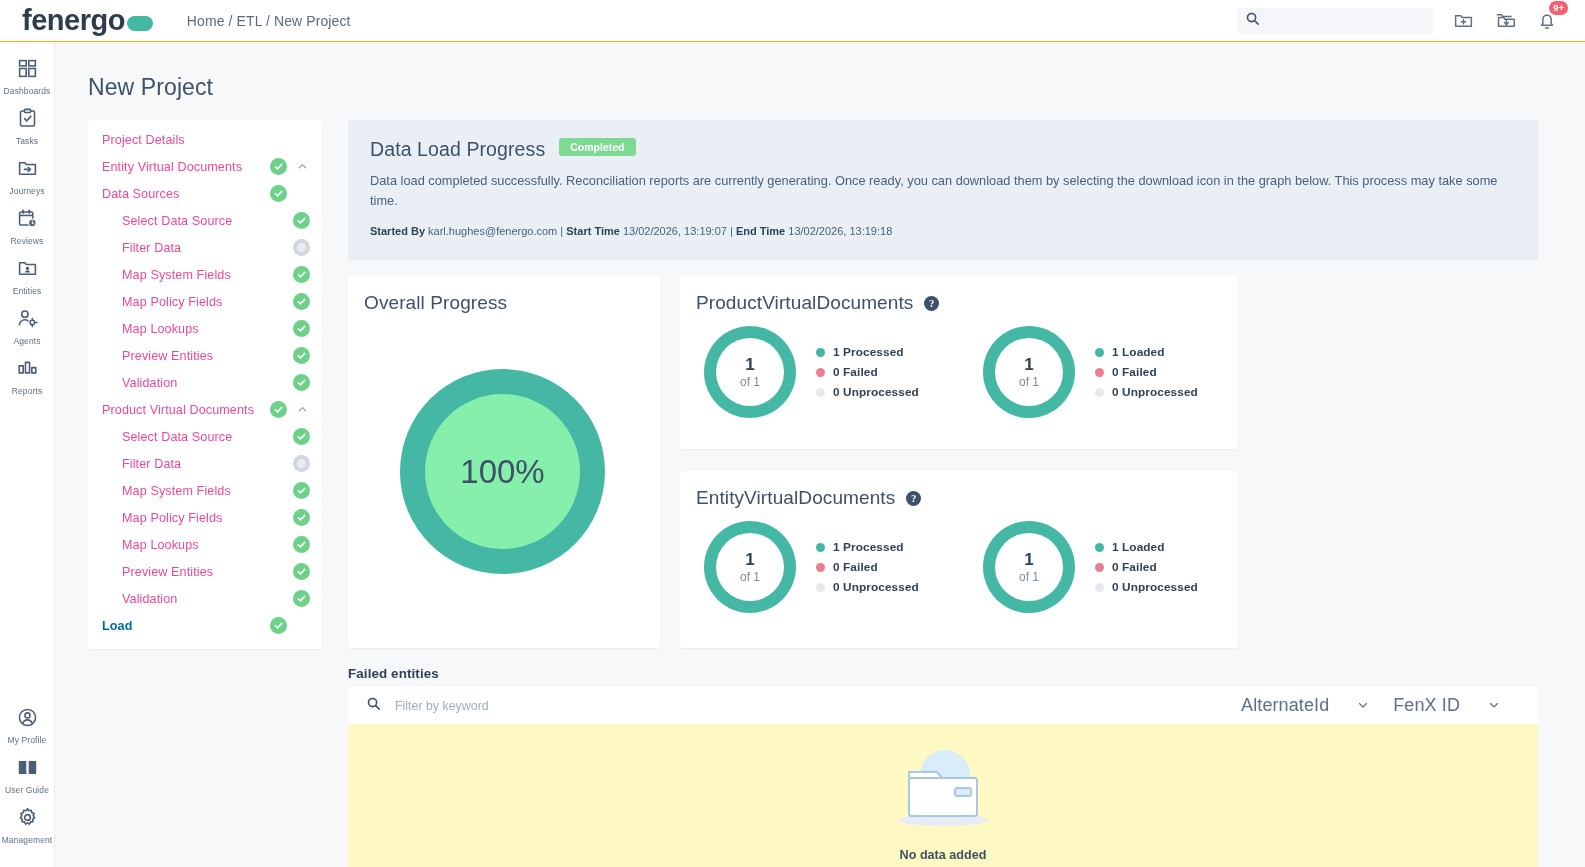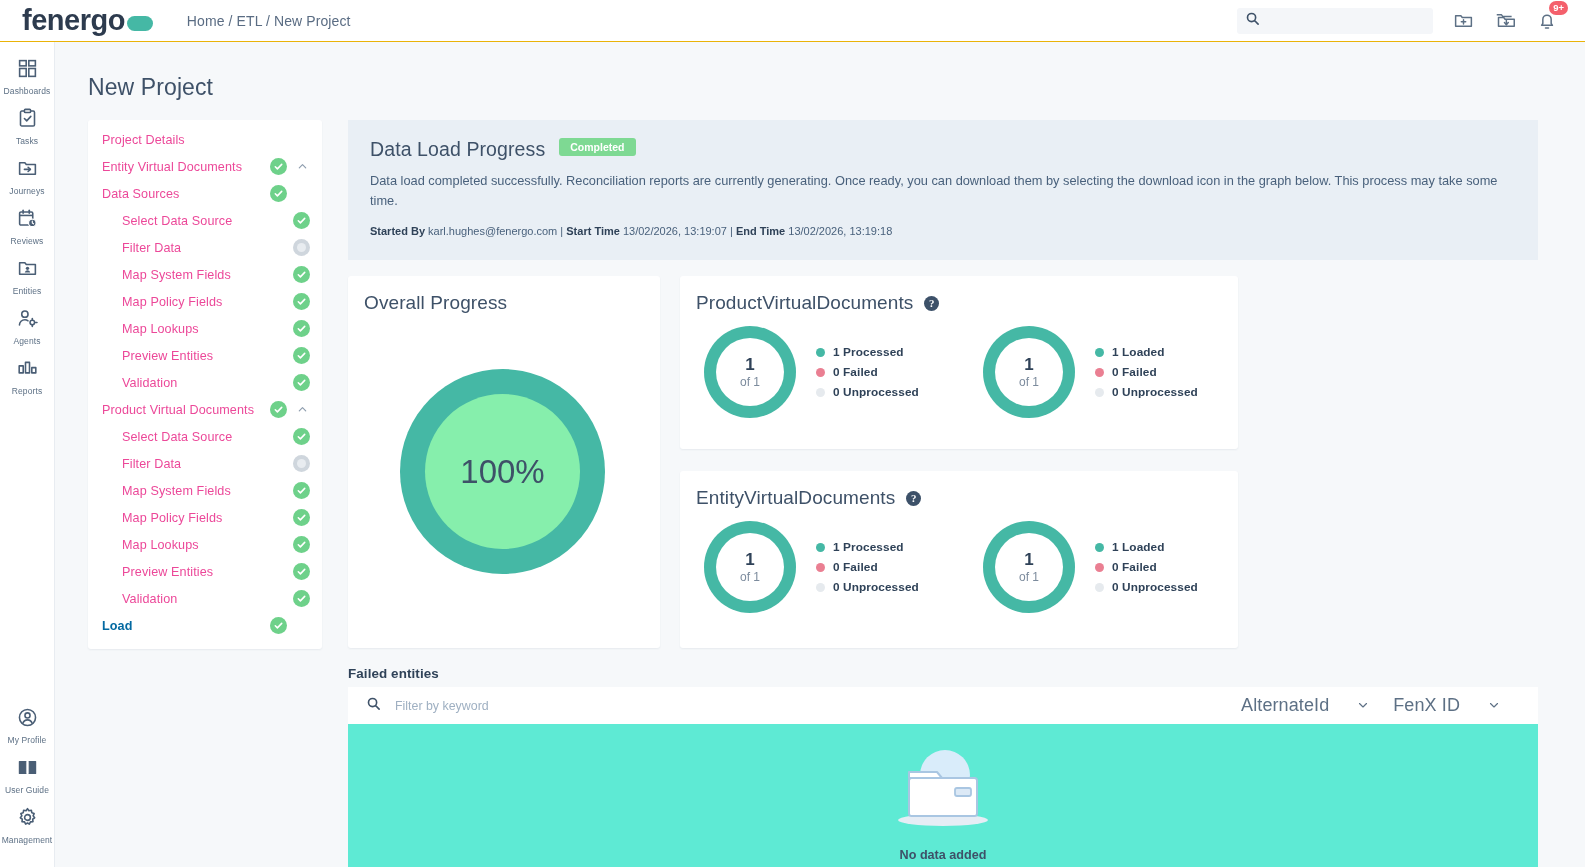--- a/index.html
+++ b/index.html
@@ -171,21 +171,21 @@
   }
   .filterbar input::placeholder { color: #9fb0c2; }
   .dd {
     margin-left: auto; display: flex; align-items: center; cursor: pointer;
   }
   .dd + .dd { margin-left: 0; }
   .dd .dlbl { font-size: 18px; color: #5d7085; letter-spacing: .1px; }
   .dd .dcv { margin-left: 28px; margin-right: 24px; }
   .empty-wrap {
     position: absolute; left: 348px; top: 724px; width: 1190px; height: 143px;
-    background: #5eead4; display: flex; flex-direction: column;
+    background: #fef9c3; display: flex; flex-direction: column;
     align-items: center; justify-content: flex-start; padding-top: 18px;
   }
   .empty-txt { font-size: 12.6px; font-weight: 700; color: #3e5168; margin-top: 6px; }
 </style>
 </head>
 <body>
 
 <div class="topbar">
   <div class="logo">
     <span>fenergo</span>

